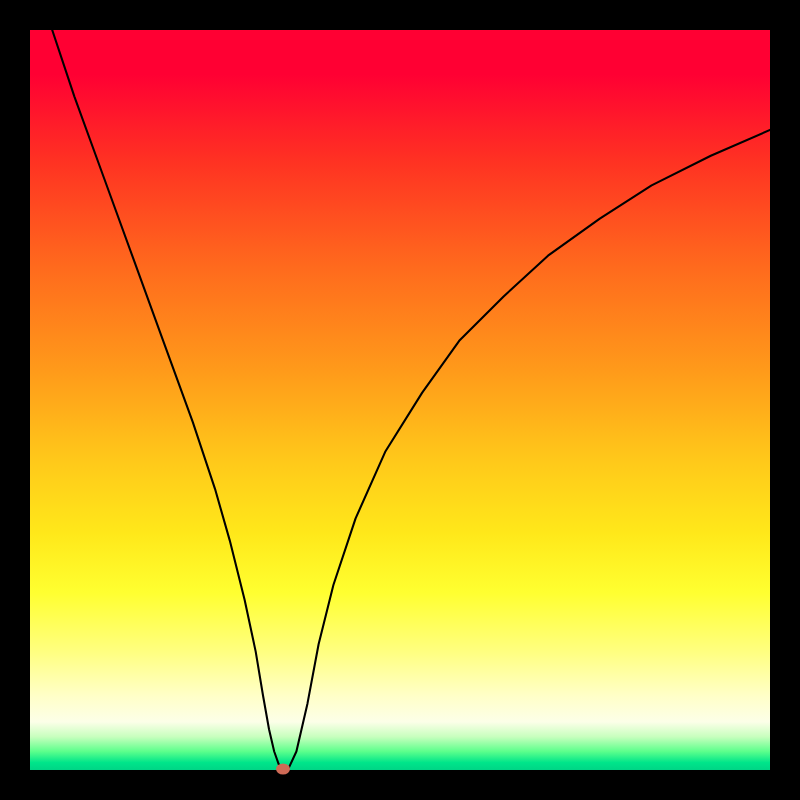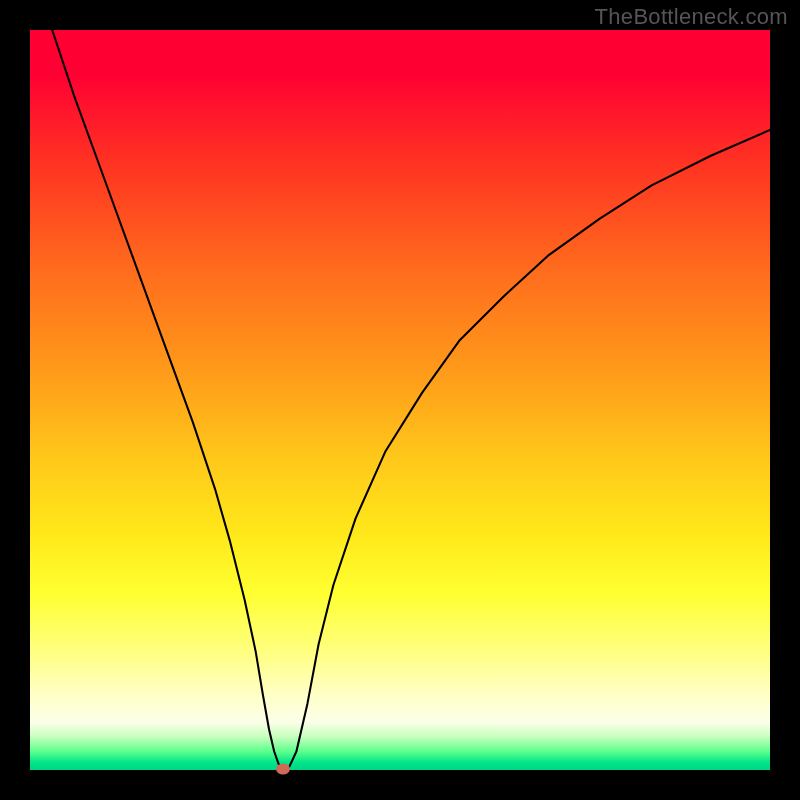--- a/index.html
+++ b/index.html
@@ -76,14 +76,13 @@
 
   <div class="plot-area">
 
     <svg class="curve-svg" viewBox="0 0 100 100" preserveAspectRatio="none">
       <path id="curve-path" fill="none" stroke="#000" stroke-width="0.28" stroke-linejoin="round" stroke-linecap="round" d="M3.000 0.000 L6.000 9.000 L10.000 20.000 L14.000 31.000 L18.000 42.000 L22.000 53.000 L25.000 62.000 L27.000 69.000 L29.000 77.000 L30.500 84.000 L31.500 90.000 L32.300 94.500 L33.000 97.500 L33.600 99.200 L34.200 99.800 L35.000 99.650 L36.000 97.500 L37.500 91.000 L39.000 83.000 L41.000 75.000 L44.000 66.000 L48.000 57.000 L53.000 49.000 L58.000 42.000 L64.000 36.000 L70.000 30.500 L77.000 25.500 L84.000 21.000 L92.000 17.000 L100.000 13.500"></path>
     </svg>
 
     <div id="marker" class="marker" style="left: 34.2%; top: 99.8%;"></div>
   </div>
 
-  <div class="watermark">TheBottleneck.com</div>
 </div>
 
 </body></html>

